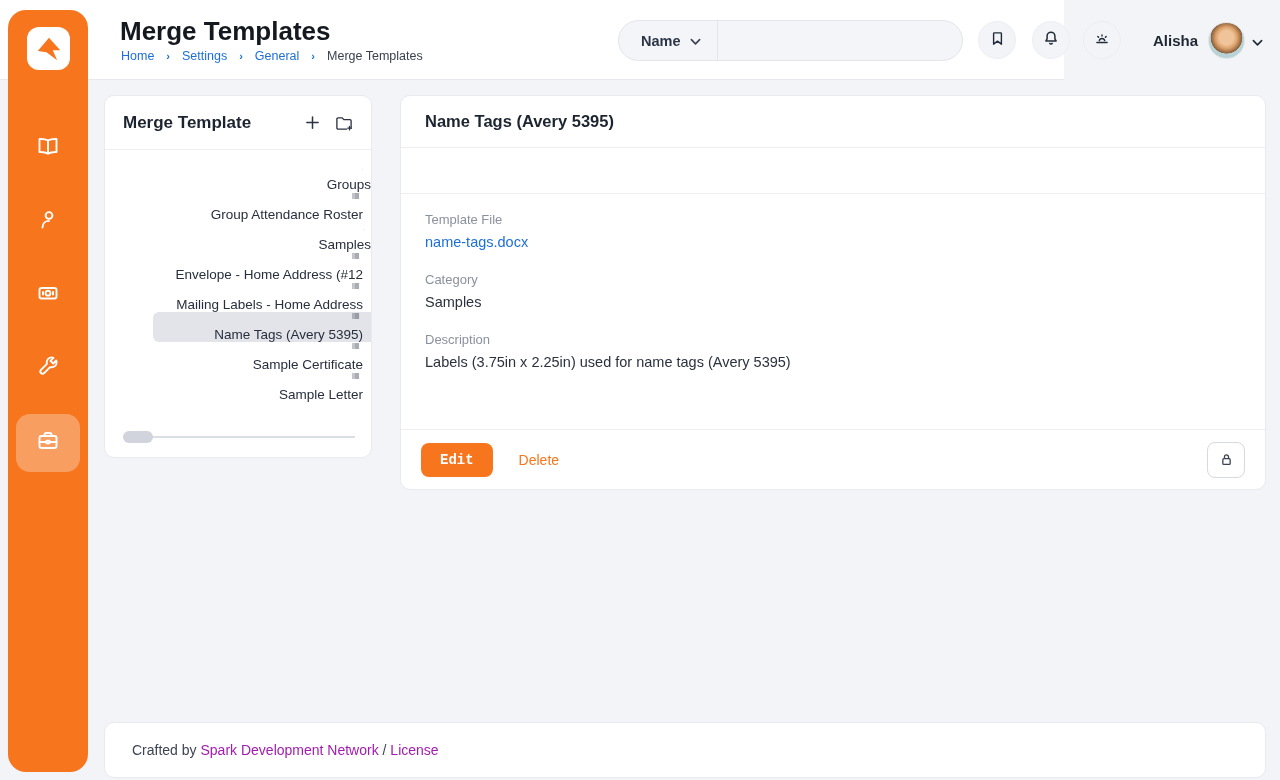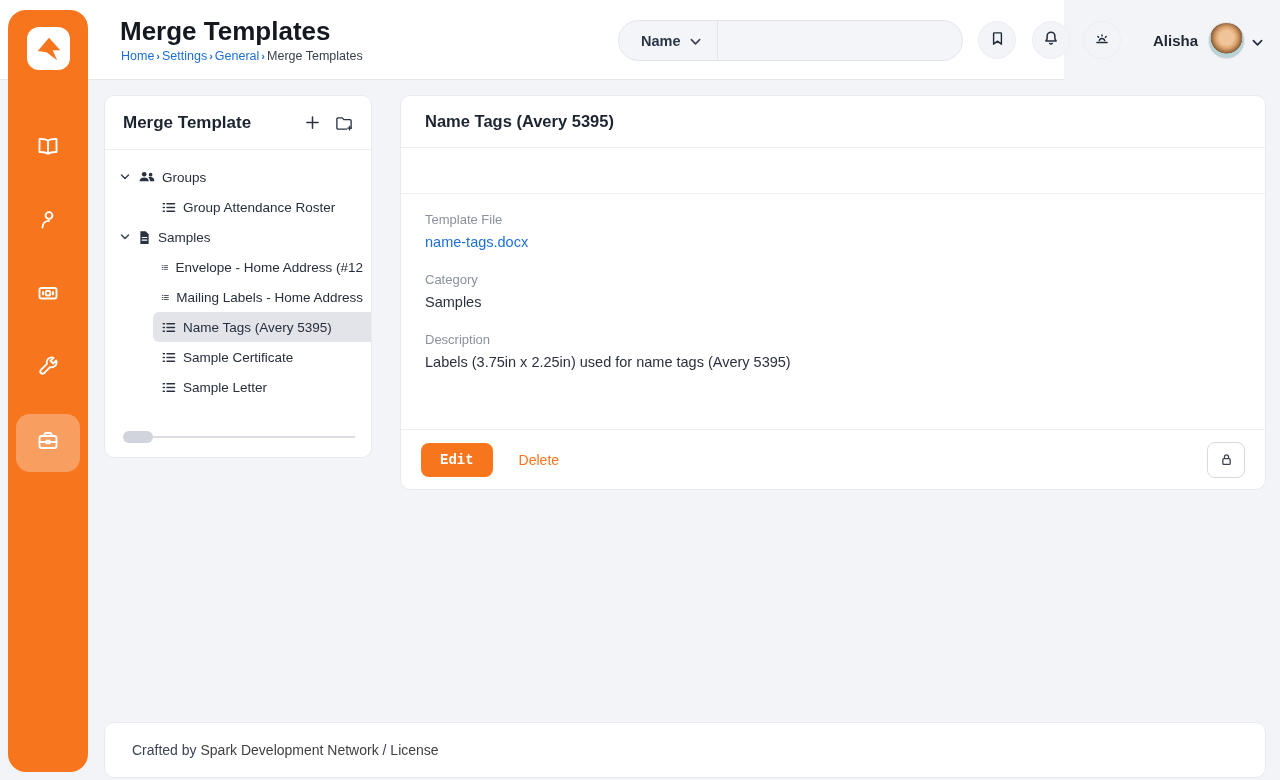--- a/index.html
+++ b/index.html
@@ -10,21 +10,21 @@
     position:relative;
     overflow:hidden;
     color:#222b3a;
   }
   
   .topband {
     position:absolute; left:0; top:0; width:1064px; height:80px;
     background:#ffffff; border-bottom:1px solid #e7e8ee;
   }
   .page-title { position:absolute; left:120px; top:16px; font-size:26px; font-weight:700; color:#14181f; }
-  .breadcrumb { position:absolute; left:121px; top:49px; font-size:12.5px; display:flex; gap:2px; align-items:center;justify-content:flex-end; }
+  .breadcrumb { position:absolute; left:121px; top:49px; font-size:12.5px; display:flex; gap:12px; align-items:center;justify-content:flex-end; }
   .breadcrumb a { color:#1d6fd8; text-decoration:none; cursor:pointer; }
   .breadcrumb .sep { color:#1d6fd8; font-weight:700; font-size:11px; }
   .breadcrumb .current { color:#3a4150; }
 
   .search-pill {
     position:absolute; left:618px; top:20px; width:345px; height:41px;
     background:#f4f5f8; border:1px solid #e3e5ea; border-radius:21px;
     display:flex; align-items:center;
   }
   .search-filter { display:flex; align-items:center; gap:9px; padding:0 16px 0 22px; height:100%; cursor:pointer; }
@@ -66,21 +66,21 @@
 
   
   .card { background:#ffffff; border:1px solid #e9eaef; border-radius:10px; position:absolute; }
 
   .tree-card { left:104px; top:95px; width:268px; height:363px; overflow:hidden; }
   .tree-head { height:54px; display:flex; align-items:center; padding:0 18px; border-bottom:1px solid #eceef2; }
   .tree-title { font-size:17px; font-weight:700; color:#1c2430; flex:1; }
   .tree-head-actions { display:flex; align-items:center; gap:15px; }
   .icon-btn { background:none; border:none; cursor:pointer; display:flex; align-items:center; padding:0; }
   .tree-list { padding-top:12px; }
-  .tree-row { height:30px; display:flex; align-items:center; font-size:13.5px; color:#272e3c; white-space:nowrap; cursor:pointer; }
+  .tree-row { height:30px; display:flex; align-items:flex-end; font-size:13.5px; color:#272e3c; white-space:nowrap; cursor:pointer;flex-direction:column; }
   .tree-row.parent { padding-left:14px; gap:7px; }
   .tree-row.child { margin-left:48px; padding:0 8px; gap:7px; border-radius:6px 0 0 6px; }
   .tree-row.child.selected { background:#e3e4e9; }
   .tree-scroll { position:absolute; left:18px; right:16px; bottom:14px; height:12px; }
   .tree-scroll .track { position:absolute; left:0; right:0; top:5px; height:2px; background:#dcdee5; }
   .tree-scroll .thumb { position:absolute; left:0; top:0; width:30px; height:12px; border-radius:6px; background:#d2d4dd; cursor:grab; }
 
   .detail-card { left:400px; top:95px; width:866px; height:395px; display:flex; flex-direction:column; }
   .detail-title-row { height:52px; display:flex; align-items:center; padding:0 24px; border-bottom:1px solid #eceef2; }
   .detail-title { font-size:16.5px; font-weight:700; color:#1c2430; }
@@ -101,21 +101,21 @@
     margin-left:auto; width:38px; height:36px; background:#ffffff; border:1px solid #d6d9e0;
     border-radius:8px; display:flex; align-items:center; justify-content:center; cursor:pointer;
   }
 
   
   .page-footer {
     position:absolute; left:104px; top:722px; width:1162px; height:56px;
     background:#ffffff; border:1px solid #e9eaef; border-radius:10px;
     display:flex; align-items:center; padding:0 27px; font-size:14px; color:#3c4352;
   }
-  .page-footer a { color:#404040; text-decoration:none; cursor:pointer; }
+  .page-footer a { color:#a21caf; text-decoration:none; cursor:pointer; }
   .page-footer .sp { white-space:pre; }
 </style>
 </head>
 <body>
 
 <div class="topband">
   <div class="page-title">Merge Templates</div>
   <div class="breadcrumb">
     <a>Home</a>
     <span class="sep">›</span>

